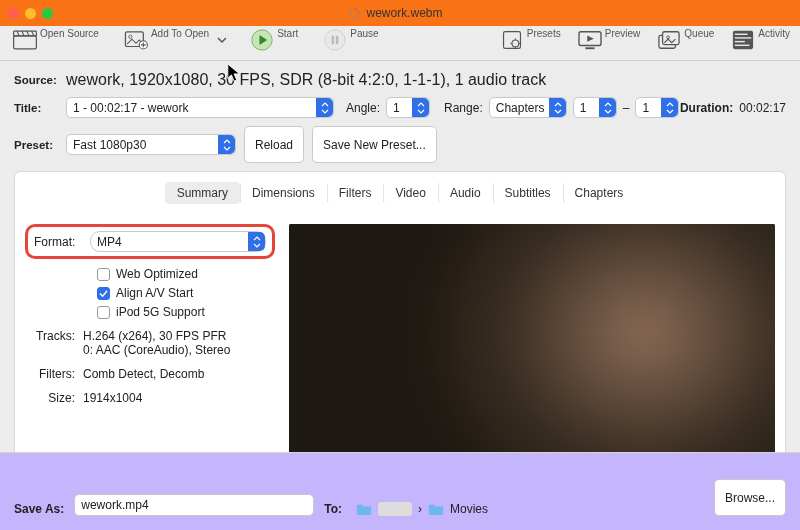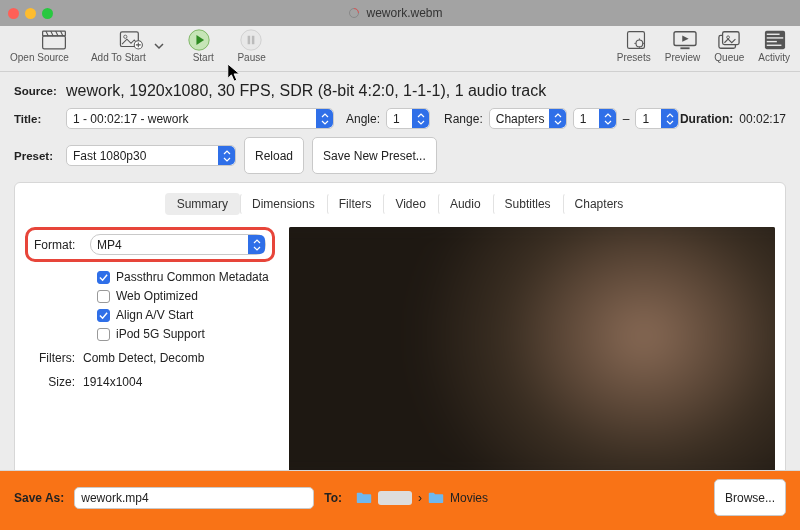--- a/index.html
+++ b/index.html
@@ -1,44 +1,44 @@
 <!DOCTYPE html>
 <html><head>
 <meta charset="utf-8">
 <style>
   * { box-sizing: border-box; margin: 0; padding: 0; font-family: -apple-system, "Helvetica Neue", Arial, sans-serif; }
   body { width: 800px; height: 530px; background: #ececec; font-size: 12px; color: #222; overflow: hidden; }
-  .titlebar { height: 26px; display: flex; align-items: center; padding: 0 8px; background: #a3a3a3; justify-content: space-between; }
+  .titlebar { height: 26px; display: flex; align-items: center; padding: 0 8px; background: #f97316; justify-content: space-between; }
   .traffic { display: flex; gap: 6px; }
   .tl { width: 11px; height: 11px; border-radius: 50%; }
   .red { background:#ff5f57; } .yellow { background:#febc2e; } .green { background:#28c840; }
   .title-center { flex: 1; text-align: center; font-size: 12px; color: #333; display:flex; align-items:center; justify-content:center; gap:6px; }
   .title-center svg { width:12px; height:12px; }
   .toolbar { display: flex; padding: 2px 10px 8px; border-bottom: 1px solid #d0d0d0; }
-  .tbtn { display:flex; flex-direction:column; align-items:flex-end; font-size:10px; color:#555; margin-right:22px; }
+  .tbtn { display:flex; flex-direction:row; align-items:flex-start; font-size:10px; color:#555; margin-right:22px; }
   .tbtn .ico { width:30px; height:24px; display:flex; align-items:center; justify-content:center; }
   .tbtn svg { width:26px; height:22px; }
   .tb-spacer { flex:1; }
   .tb-right .tbtn { margin-right:0; margin-left:14px; }
   .tb-right { display:flex; }
   .chev { display:flex; align-items:center; margin-left:-14px; margin-right:20px; }
   .body { padding: 10px 14px 0 14px; }
   .row { display:flex; align-items:center; margin-bottom:8px; }
   .lbl { width:52px; font-weight:600; font-size:11.5px; text-align:left; }
   .row .val { font-size:16px; }
   .sel { background:#fff; border:1px solid #c9c9c9; border-radius:5px; height:21px; display:flex; align-items:center; padding:0 6px; position:relative; font-size:12px; }
   .sel.blue-cap::after, .spin::after {
     content:""; position:absolute; right:0; top:0; width:17px; height:100%; background:#2f6fe8; border-radius:0 5px 5px 0;
   }
   .sel .carets, .spin .carets { position:absolute; right:4px; top:50%; transform:translateY(-50%); z-index:2; }
   .carets svg { width:8px; height:12px; display:block; }
   .btn { background:#fff; border:1px solid #c9c9c9; border-radius:5px; height:37px; padding:0 10px; font-size:12px; display:inline-flex; align-items:center; }
   .spin { background:#fff; border:1px solid #c9c9c9; border-radius:5px; height:21px; width:48px; position:relative; display:flex; align-items:center; padding:0 6px; font-size:12px; }
   .panel { background:#fff; border:1px solid #d7d7d7; border-radius:6px; padding:10px; margin-top:6px; }
-  .tabs { display:flex; justify-content:center; gap:0; margin-bottom:12px; }
+  .tabs { display:flex; justify-content:center; gap:0; margin-bottom:20px; }
   .tab { padding:3px 11px; font-size:12px; border:1px solid transparent; border-radius:4px; color:#333; }
   .tab.active { background:#ececec; }
   .tab + .tab { border-left:1px solid #e2e2e2; }
   .summary-body { display:flex; gap:14px; }
   .left-col { width:250px; }
   .format-row { display:flex; align-items:center; gap:6px; border:3px solid #e7453a; border-radius:10px; padding:4px 6px; margin-bottom:8px; }
   .format-row .flbl { font-weight:400; font-size:12px; width:50px; }
   .format-sel { flex:1;border-radius:10px; }
   .chk-row { display:flex; align-items:center; gap:6px; margin:5px 0 5px 72px; font-size:12px; }
   .chk { width:13px; height:13px; border:1px solid #999; border-radius:3px; display:inline-flex; align-items:center; justify-content:center; background:#fff; }
@@ -48,21 +48,21 @@
   .info-row .ilbl { width:50px; text-align:right; margin-right:8px; color:#222; }
   .preview { flex:1; background:#222; border-radius:2px; position:relative; overflow:hidden; min-height:246px; }
   .preview .blur {
     position:absolute; inset:0;
     background:
       radial-gradient(ellipse 200px 180px at 70% 45%, #8b6c57 0%, #5d4838 35%, #3a2e22 60%, #1e1812 100%),
       linear-gradient(180deg, #2a221a 0%, #1a140e 100%);
     filter: blur(14px);
     transform: scale(1.15);
   }
-  .bottom { position:absolute; bottom:0; left:0; right:0; padding:8px 14px 14px; border-top:1px solid #d7d7d7; background:#f97316; display:flex; align-items:center; }
+  .bottom { position:absolute; bottom:0; left:0; right:0; padding:26px 14px 14px; border-top:1px solid #d7d7d7; background:#c4b5fd; display:flex; align-items:flex-end; }
   .saveas-input { flex:1; max-width:340px; background:#fff; border:1px solid #c9c9c9; border-radius:5px; height:22px; padding:0 6px; font-size:12px; display:flex; align-items:center; margin:0 10px; }
   .to-seg { display:flex; align-items:center; gap:6px; margin-left:14px; font-size:12px; }
   .folder-ico { width:16px; height:13px; }
   .cursor { position:absolute; left:226px; top:62px; z-index:50; }
   .cursor svg { width:18px; height:22px; }
   .ghost { background:#ddd; width:34px; height:14px; border-radius:3px; }
 </style>
 </head>
 <body>
 
@@ -96,21 +96,21 @@
   <div class="tbtn">
     <div class="ico">
         <svg viewBox="0 0 32 26">
           <rect x="3" y="3" width="22" height="18" rx="2" fill="none" stroke="#555" stroke-width="1.5"></rect>
           <circle cx="9" cy="9" r="2" fill="none" stroke="#555"></circle>
           <path d="M5 18 L11 12 L16 17 L20 13 L25 19" fill="none" stroke="#555" stroke-width="1.3"></path>
           <circle cx="25" cy="19" r="5" fill="#fff" stroke="#555" stroke-width="1.3"></circle>
           <path d="M25 16V22M22 19H28" stroke="#555" stroke-width="1.3"></path>
         </svg>
       </div>
-    <span>Add To Start</span>
+    <span>Add To Open</span>
   </div>
   <div class="chev">
       <svg width="10" height="10" viewBox="0 0 10 10">
         <path d="M1 3 L5 7 L9 3" fill="none" stroke="#555" stroke-width="1.5"></path>
       </svg>
     </div>
 
   <div class="tbtn">
     <div class="ico">
         <svg viewBox="0 0 26 26">
@@ -289,44 +289,43 @@
             <span>MP4</span>
             <span class="carets">
                 <svg viewBox="0 0 8 12">
                   <path d="M1 4 L4 1 L7 4 M1 8 L4 11 L7 8" stroke="#fff" fill="none" stroke-width="1.2"></path>
                 </svg>
               </span>
           </div>
         </div>
 
         <div class="chk-row">
-          <span class="chk checked">
-              <svg viewBox="0 0 10 10">
-                <path d="M1 5 L4 8 L9 2" stroke="#fff" fill="none" stroke-width="1.6"></path>
-              </svg>
-            </span>
-          <span>Passthru Common Metadata</span>
-        </div>
-        <div class="chk-row">
           <span class="chk"></span>
           <span>Web Optimized</span>
         </div>
         <div class="chk-row">
           <span class="chk checked">
               <svg viewBox="0 0 10 10">
                 <path d="M1 5 L4 8 L9 2" stroke="#fff" fill="none" stroke-width="1.6"></path>
               </svg>
             </span>
           <span>Align A/V Start</span>
         </div>
         <div class="chk-row">
           <span class="chk"></span>
           <span>iPod 5G Support</span>
         </div>
 
+        <div class="info-row">
+          <div class="ilbl">Tracks:</div>
+          <div>
+            <div>H.264 (x264), 30 FPS PFR</div>
+            <div>0: AAC (CoreAudio), Stereo</div>
+          </div>
+        </div>
         <div class="info-row">
           <div class="ilbl">Filters:</div>
           <div>Comb Detect, Decomb</div>
         </div>
         <div class="info-row">
           <div class="ilbl">Size:</div>
           <div>1914x1004</div>
         </div>
       </div>
 

